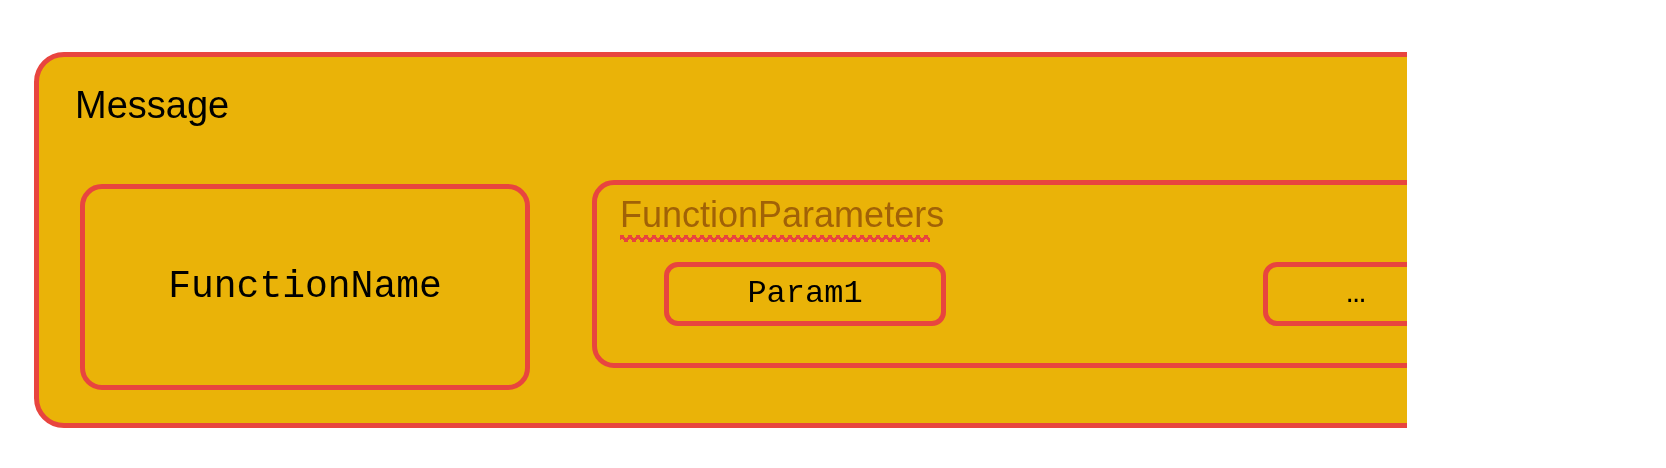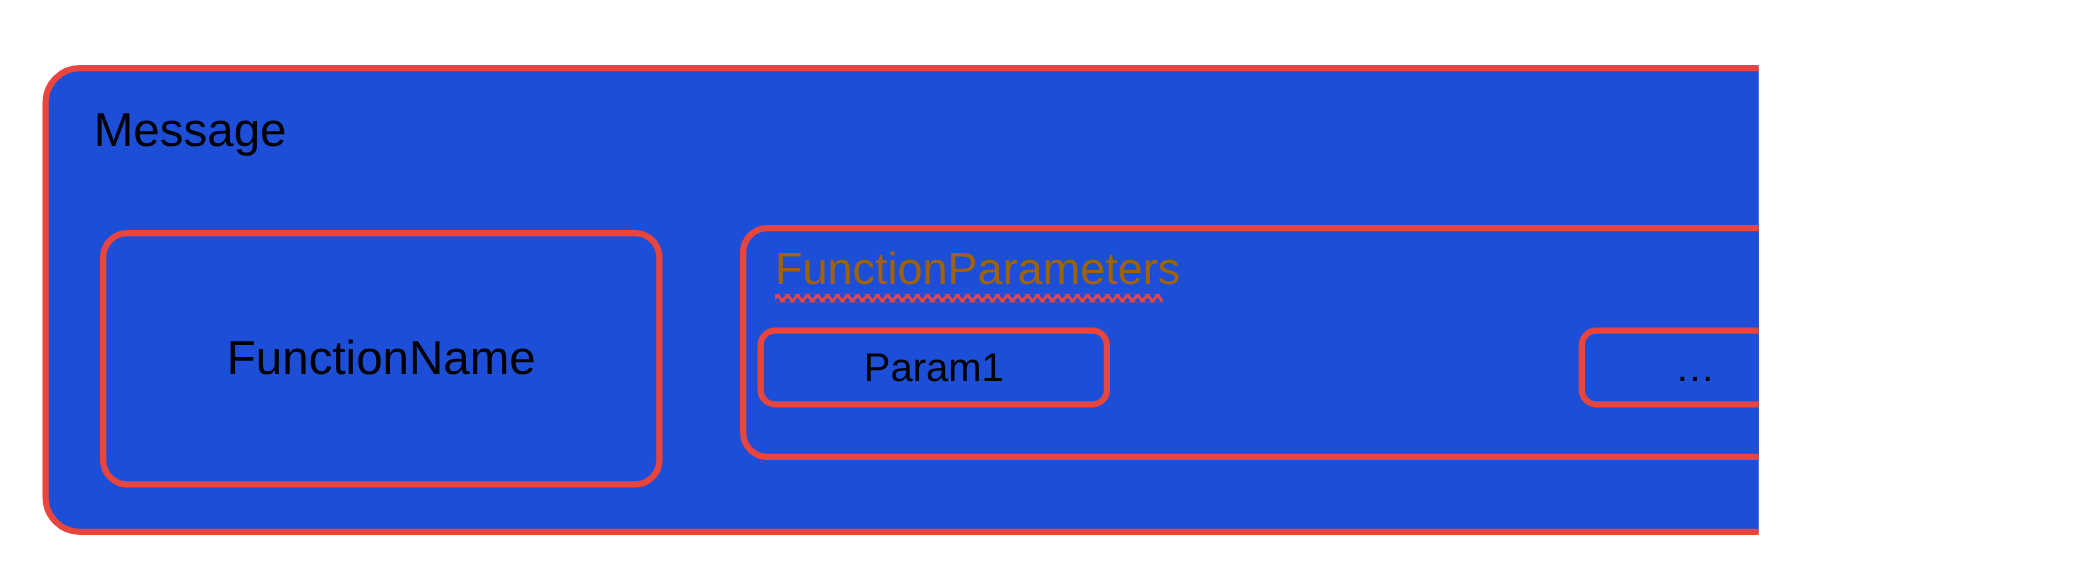--- a/index.html
+++ b/index.html
@@ -18,22 +18,23 @@
     width: 1407px;
     height: 468px;
     background: #ffffff;
     overflow: hidden;
   }
 
   
   .rbox {
     position: absolute;
     box-sizing: border-box;
-    background: #1d4ed8;
+    background: #eab308;
     border: 5px solid #E8453F;
+    font-family: Liberation Mono, monospace;
   }
 
   
   #message-box {
     left: 34px;
     top: 52px;
     width: 1604px;
     height: 376px;
     border-radius: 30px;
   }
@@ -113,21 +114,21 @@
     display: flex;
     align-items: center;
     justify-content: center;
   }
   .param-label {
     font-size: 32px;
     line-height: 36px;
     color: #000000;
     white-space: nowrap;
   }
-  #param-box-0 { left: 606px; width: 282px; }
+  #param-box-0 { left: 664px; width: 282px; }
   #param-box-1 { left: 947px; width: 284px; }
   #param-box-2 { left: 1263px; width: 188px; }
   #param-box-2 .param-label { letter-spacing: 2px; }
 </style>
 </head>
 <body>
 
 <div id="canvas">
 
   <div class="rbox" id="message-box"></div>

